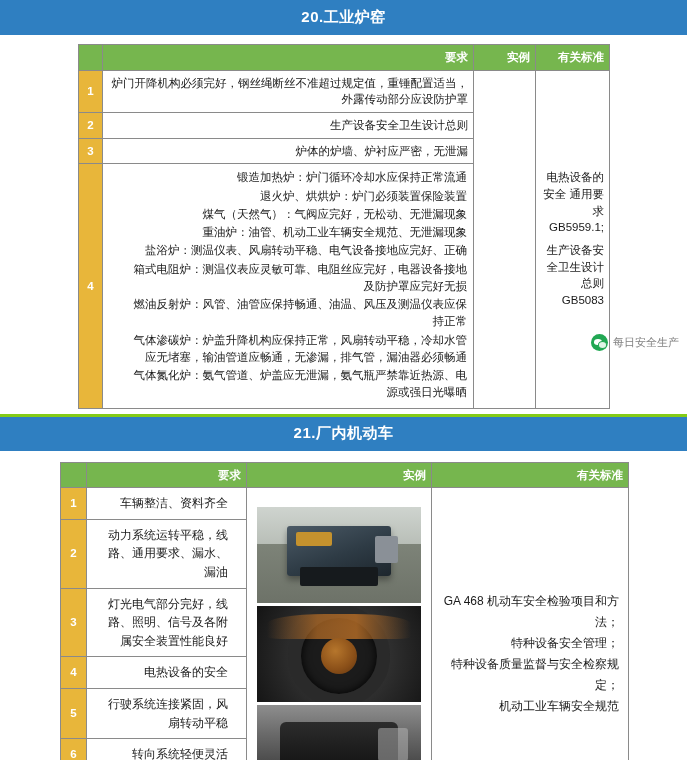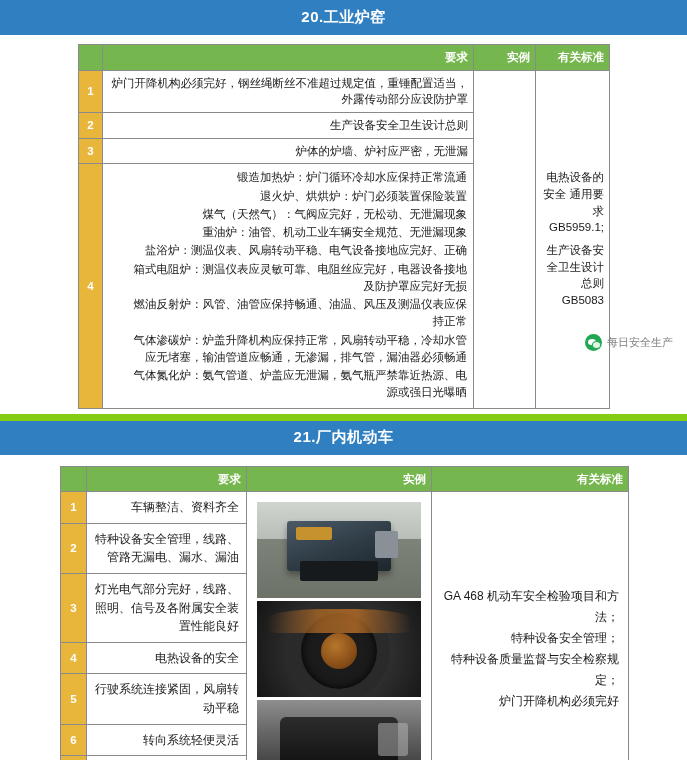--- a/index.html
+++ b/index.html
@@ -25,21 +25,21 @@
   .sec-header {
     margin: 0 auto;
     width: 687px;
     background: #2f7fc1;
     color: #ffffff;
     text-align: center;
     font-size: 15px;
     font-weight: bold;
     letter-spacing: 0.5px;
     padding: 7px 0 8px 0;
-    border-top: 7px solid #84cc16;
+    border-top: 3px solid #84cc16;
     border-bottom: 3px solid #ffffff;
   }
   .sec-header.first { border-top: none; padding-top: 8px; }
 
   
   table.req {
     border-collapse: collapse;
     table-layout: fixed;
   }
   table.req td, table.req th {
@@ -98,21 +98,21 @@
 
   
   #table21 {
     width: 568px;
     margin: 8px 0 0 60px;
   }
   #table21 .c-idx { width: 26px; }
   #table21 .c-req { width: 160px; }
   #table21 .c-ex  { width: 185px; }
   #table21 .c-std { width: 197px; }
-  #table21 td.cell-req { font-size: 12px; line-height: 1.55; padding: 6px 7px; }
+  #table21 td.cell-req { font-size: 12px; line-height: 1.55; padding: 6px 18px; }
   #table21 .cell-std { font-size: 12px; line-height: 1.75; padding: 8px 9px; }
 
   
   .photo-stack {
     display: flex;
     flex-direction: column;
     gap: 3px;
     padding: 4px 5px;
   }
   .photo {
@@ -245,21 +245,21 @@
   }
   .wm .wm-logo::after {
     content: "";
     position: absolute;
     left: 7px; top: 7px;
     width: 7px; height: 5.5px;
     background: #dff5e6;
     border-radius: 50%;
     border: 1px solid #16a34a;
   }
-  #wm-top { right: 14px; top: 334px; }
+  #wm-top { right: 8px; top: 334px; }
 
   .divider-gap {
     height: 5px;
     background: #ffffff;
   }
 </style>
 </head>
 <body>
 
 <div class="section">
@@ -360,27 +360,27 @@
           </div>
           <div class="photo ph3">
             <span class="bright"></span>
           </div>
         </div>
       </td>
       <td class="cell-std mid" rowspan="7">
         <div>GA 468 机动车安全检验项目和方法；</div>
         <div>特种设备安全管理；</div>
         <div>特种设备质量监督与安全检察规定；</div>
-        <div>炉门开降机构必须完好</div>
+        <div>机动工业车辆安全规范</div>
       </td>
     </tr>
 
     <tr>
       <td class="idx">2</td>
-      <td class="cell-req">特种设备安全管理，线路、管路无漏电、漏水、漏油</td>
+      <td class="cell-req">动力系统运转平稳，线路、通用要求、漏水、漏油</td>
     </tr>
     <tr>
       <td class="idx">3</td>
       <td class="cell-req">灯光电气部分完好，线路、照明、信号及各附属安全装置性能良好</td>
     </tr>
     <tr>
       <td class="idx">4</td>
       <td class="cell-req">电热设备的安全</td>
     </tr>
     <tr>

